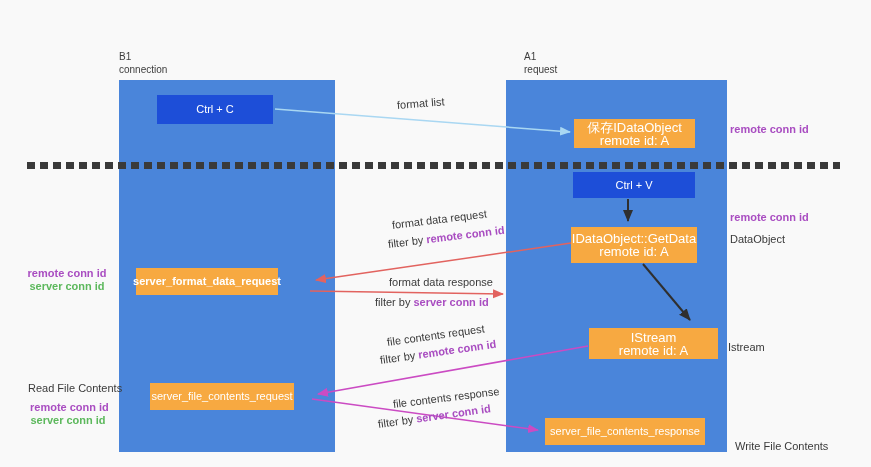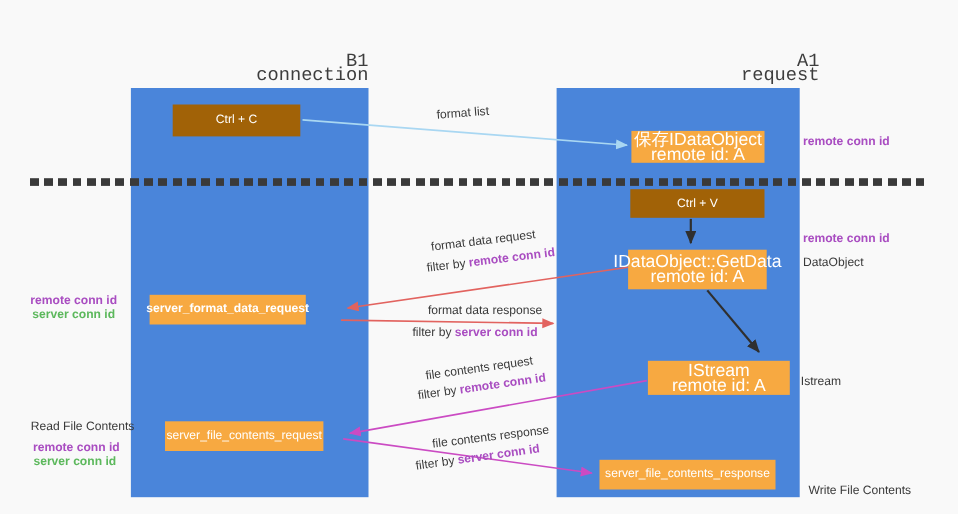--- a/index.html
+++ b/index.html
@@ -3,33 +3,33 @@
 <meta charset="utf-8">
 <style>
   html,body{margin:0;padding:0;background:#f0f0f0;}
   .canvas{
     position:relative;width:871px;height:467px;background:#f9f9f9;
     font-family:"Liberation Sans",sans-serif;overflow:hidden;
     color:#3a3a3a;
   }
   .abs{position:absolute;}
   .title-block{top:6px;left:0;width:100%;text-align:center;font-size:15px;line-height:19px;color:#3d3d3d;}
-  .lane-header{top:50px;text-align:right;font-size:17px;line-height:13px;color:#3d3d3d;font-family:Liberation Mono, monospace;}
+  .lane-header{top:50px;text-align:left;font-size:10px;line-height:13px;color:#3d3d3d;}
   .lane-header.left{left:119px;width:216px;}
   .lane-header.right{left:524px;width:221px;}
   .lane{top:80px;height:372px;background:#4a85da;}
   .lane.left{left:119px;width:216px;}
   .lane.right{left:506px;width:221px;}
   .sep{left:27px;top:162px;width:813px;height:7px;
     background:repeating-linear-gradient(90deg,#3a3a3a 0 8px,transparent 8px 13px);}
   .box{display:flex;flex-direction:column;align-items:center;justify-content:center;
     color:#fff;font-size:11px;line-height:13px;text-align:center;white-space:nowrap;}
-  .green{background:#a16207;}
+  .green{background:#1d4ed8;}
   .orange{background:#f7a941;}
-  .box.small{font-size:16px;}
+  .box.small{font-size:13px;}
   .b-ctrlc{left:157px;top:95px;width:116px;height:29px;}
   .b-save{left:574px;top:119px;width:121px;height:29px;}
   .b-ctrlv{left:573px;top:172px;width:122px;height:26px;}
   .b-getdata{left:571px;top:227px;width:126px;height:36px;}
   .b-fmtreq{left:136px;top:268px;width:142px;height:27px;font-weight:bold;}
   .b-fmtresp{left:510px;top:281px;width:156px;height:26px;}
   .b-istream{left:589px;top:328px;width:129px;height:31px;}
   .b-filereq{left:150px;top:383px;width:144px;height:27px;}
   .b-fileresp{left:545px;top:418px;width:160px;height:27px;}
   .msg{font-size:11px;color:#3a3a3a;white-space:nowrap;transform-origin:left center;}

